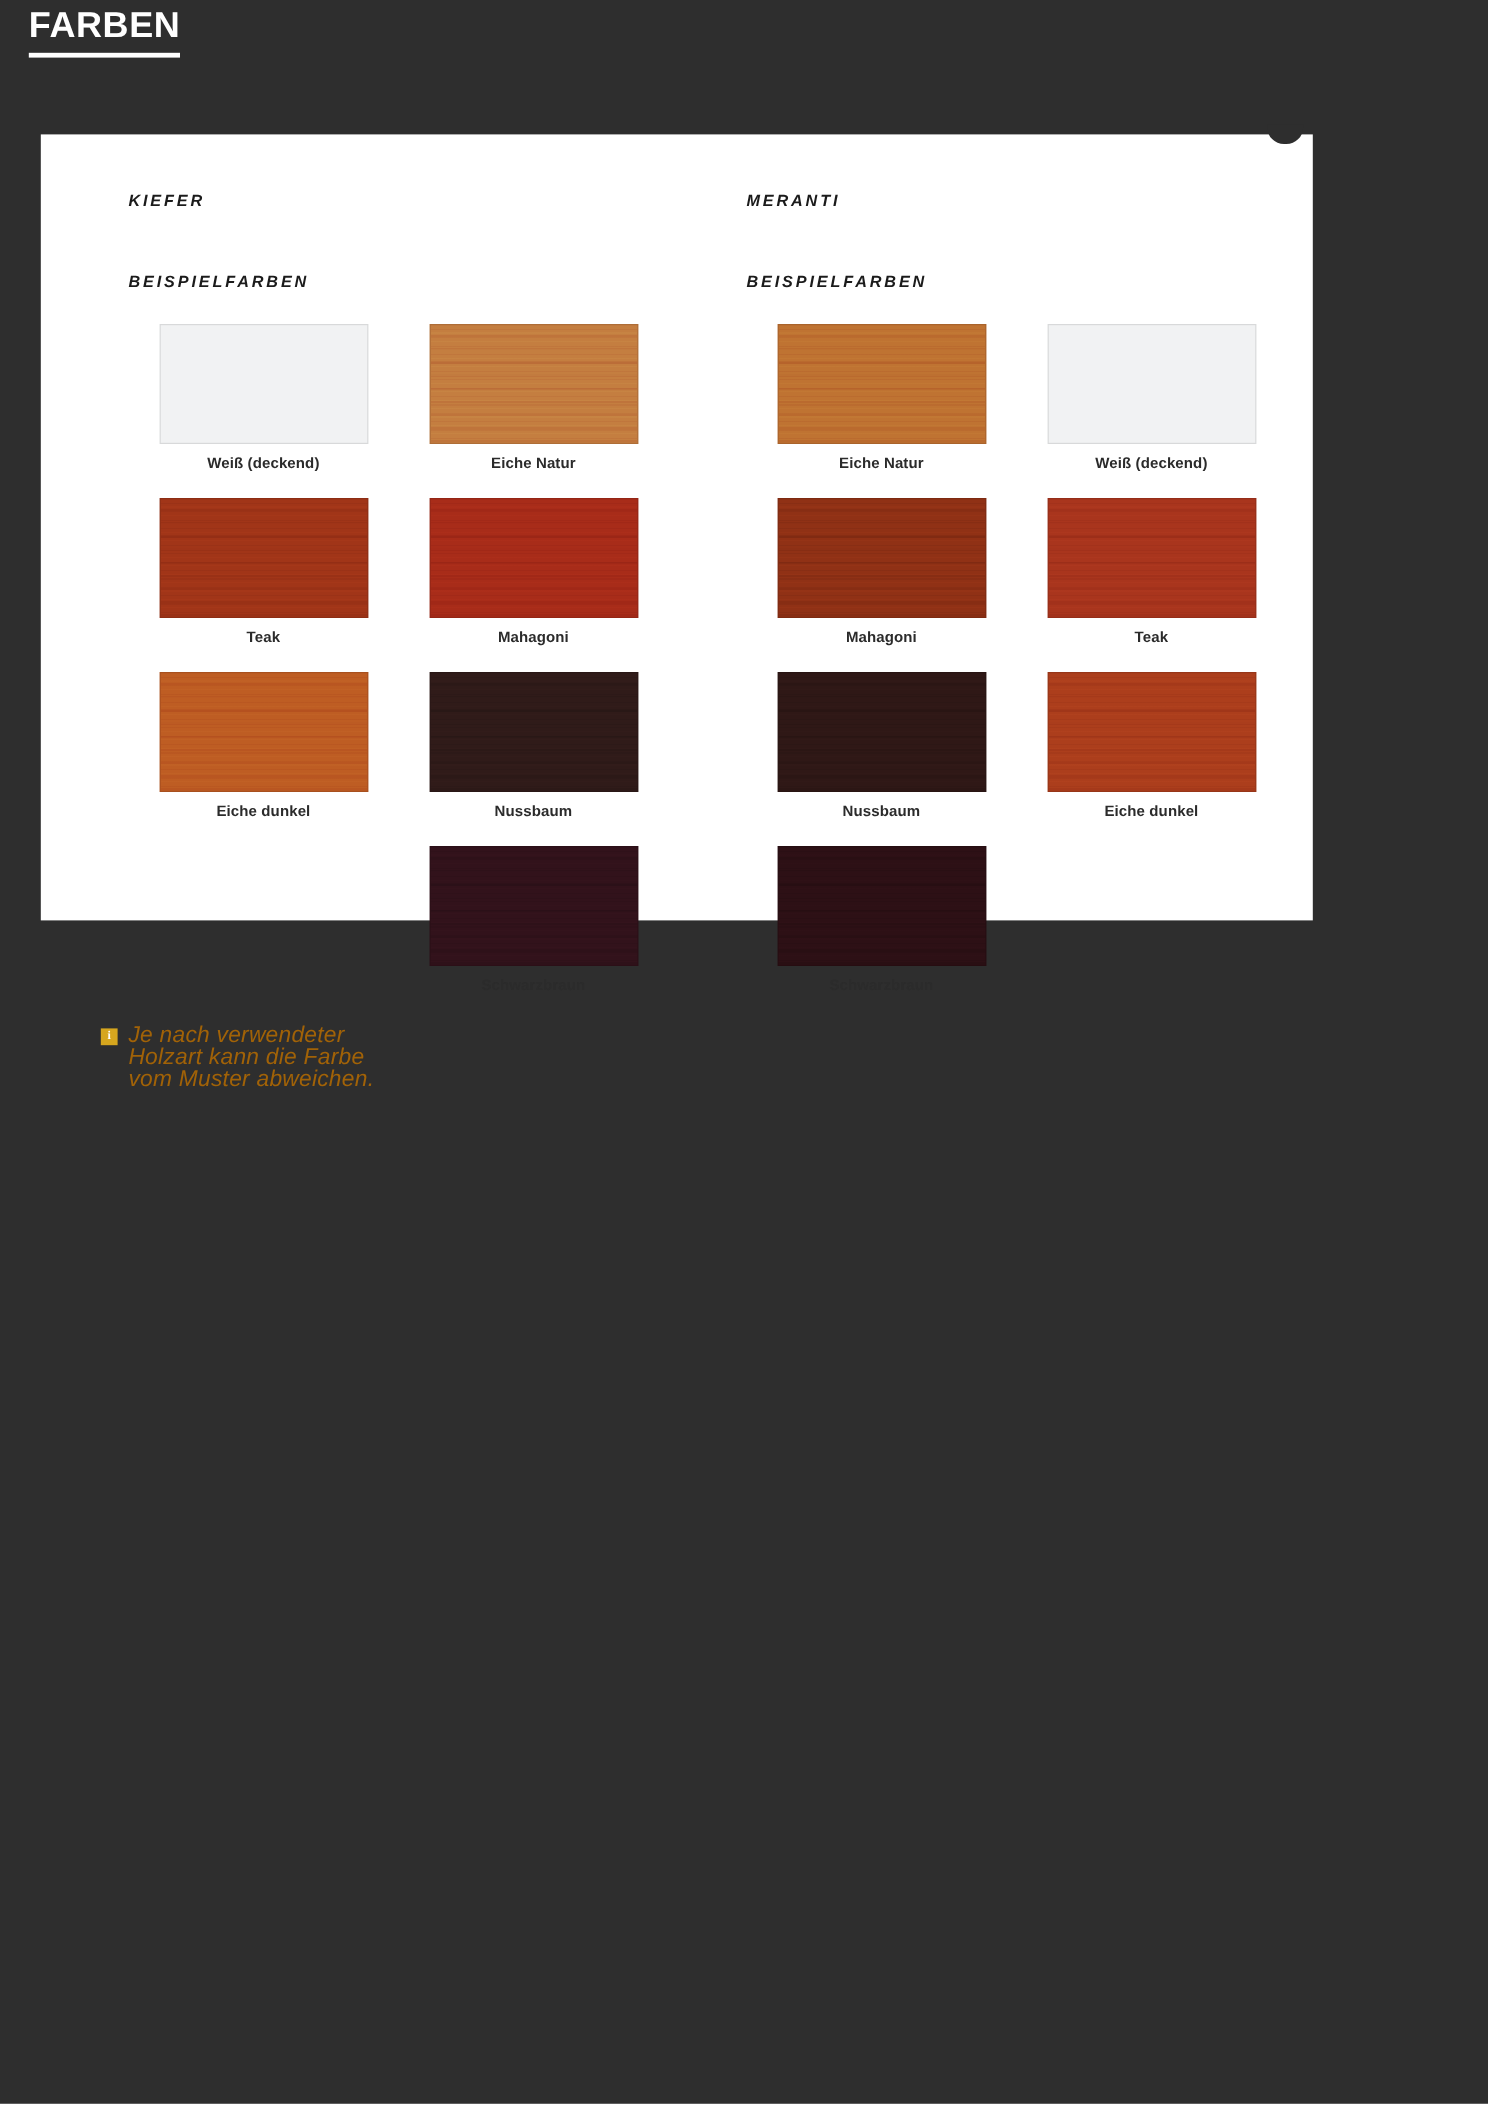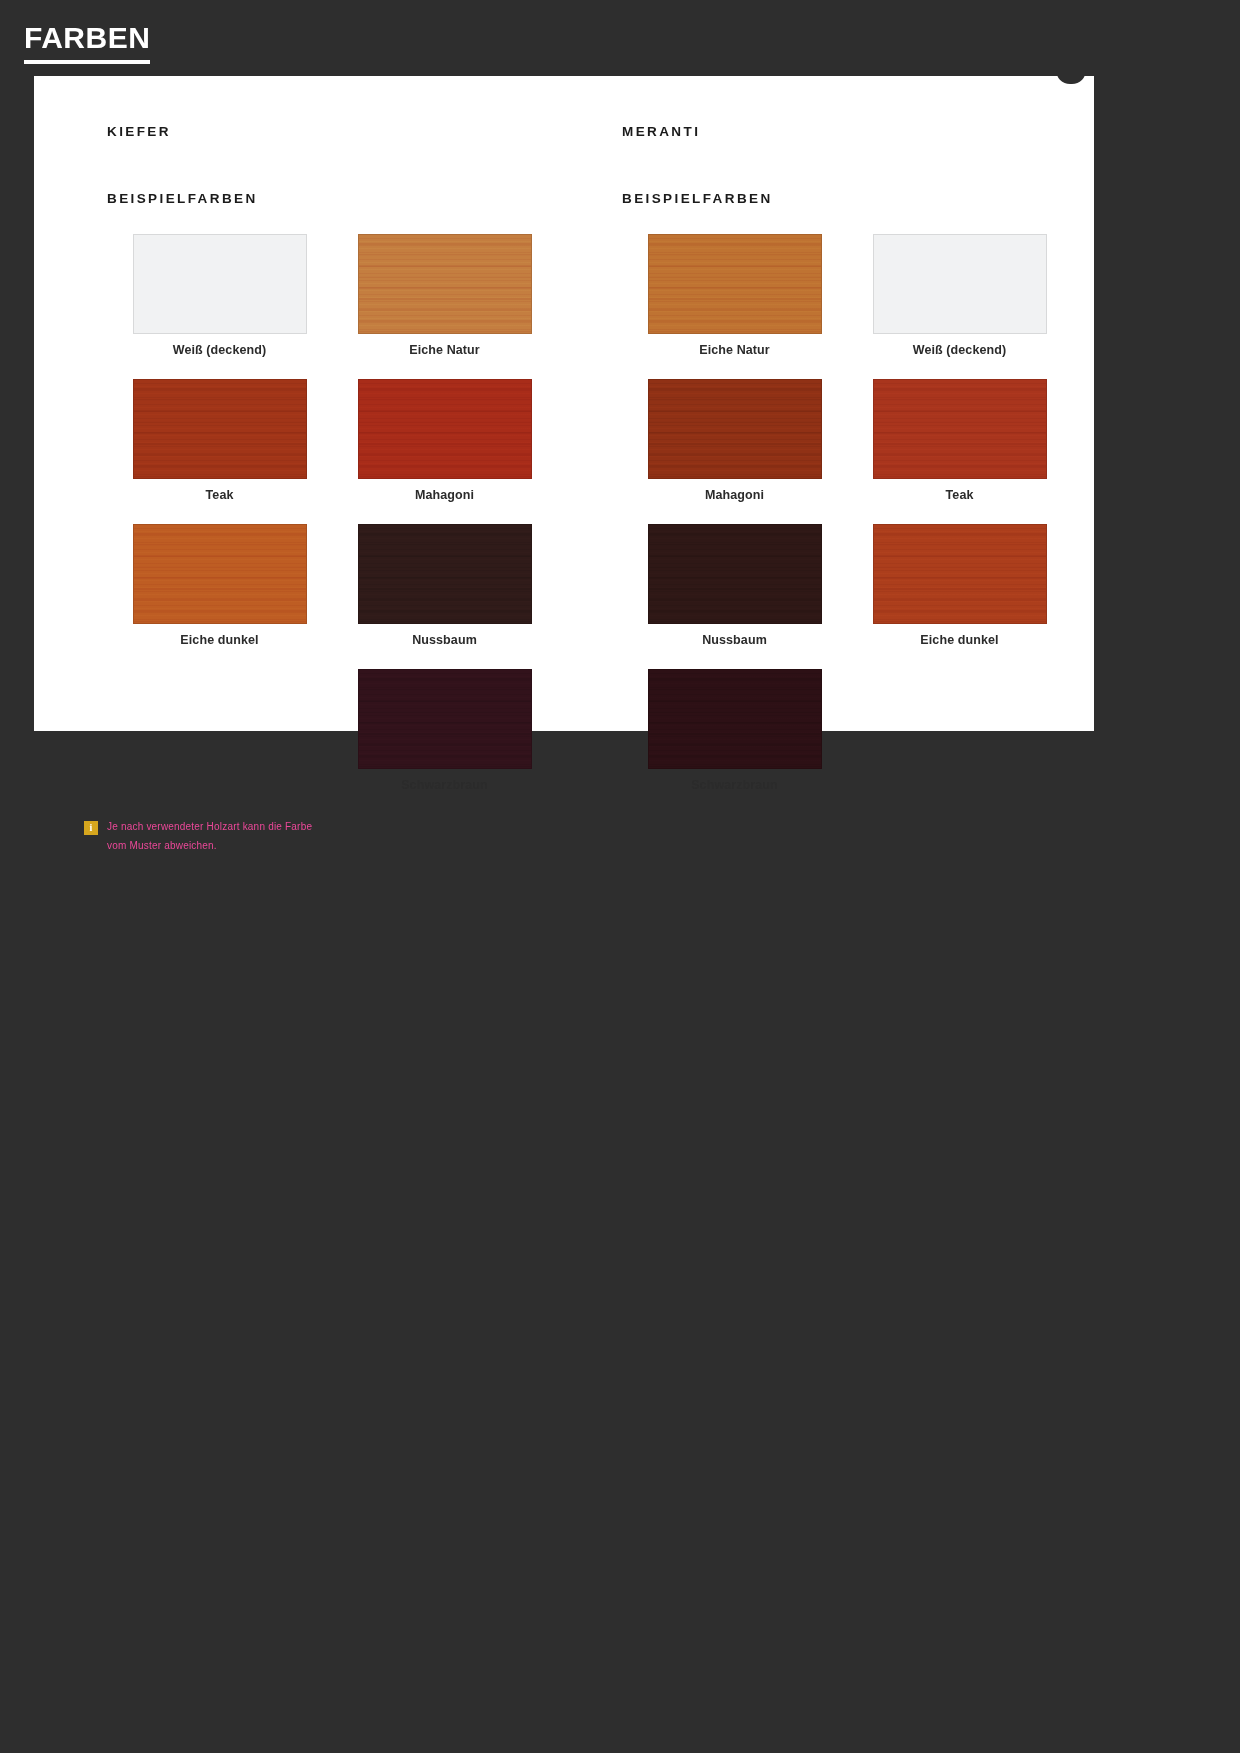--- a/index.html
+++ b/index.html
@@ -10,22 +10,22 @@
   body {
     width: 1240px;
     height: 1753px;
     background: #2e2e2e;
     font-family: "Liberation Sans", sans-serif;
     overflow: hidden;
   }
 
   
   .page-header {
-    padding: 22px 0 0 24px;
-    height: 76px;
+    padding: 6px 0 0 24px;
+    height: 112px;
   }
   .page-title {
     display: inline-block;
     color: #ffffff;
     font-size: 30px;
     font-weight: bold;
     letter-spacing: 0.5px;
     border-bottom: 4px solid #ffffff;
     padding-bottom: 6px;
     line-height: 1.05;
@@ -59,20 +59,21 @@
   }
 
   .col-heading {
     font-size: 13.5px;
     font-weight: bold;
     letter-spacing: 2.4px;
     color: #1b1b1b;
     line-height: 1.45;
     margin: 0 0 26px 0;
     text-transform: uppercase;
+    font-style: italic;
   }
   .col-heading .l2 { display: block; margin-top: 47px; }
   .column.kiefer .col-heading { padding-left: 73px; }
   .column.meranti .col-heading { padding-left: 58px; }
 
   .swatch-grid {
     display: flex;
     flex-wrap: wrap;
   }
   .column.kiefer .swatch-grid { padding-left: 73px; }
@@ -143,24 +144,25 @@
     color: #ffffff;
     font-size: 10px;
     font-weight: bold;
     line-height: 14px;
     text-align: center;
     margin-top: 3px;
     margin-right: 9px;
     font-family: "Liberation Serif", serif;
   }
   .info-text {
-    font-size: 10px;
+    font-size: 19px;
     line-height: 18.5px;
-    color: #ec4899;
+    color: #a16207;
     letter-spacing: 0.2px;
+    font-style: italic;
   }
 </style>
 </head>
 <body style="background: rgb(46, 46, 46);">
 
 <div class="page-header">
   <div class="page-title">FARBEN</div>
 </div>
 
 <div class="panel">

